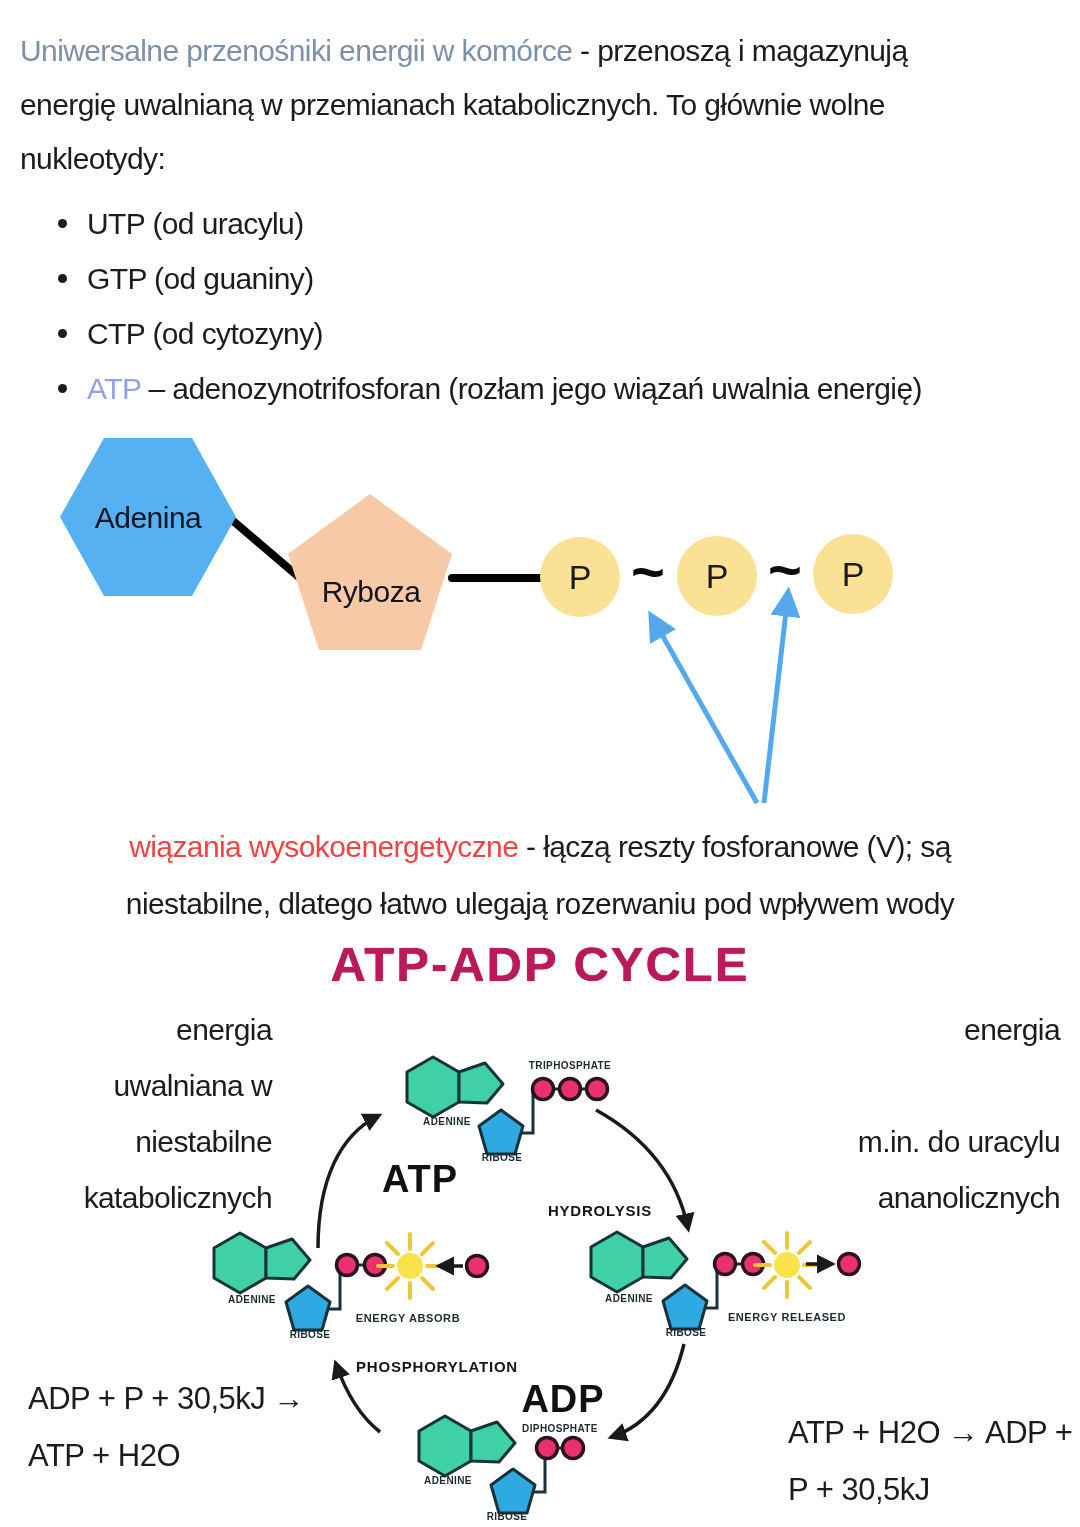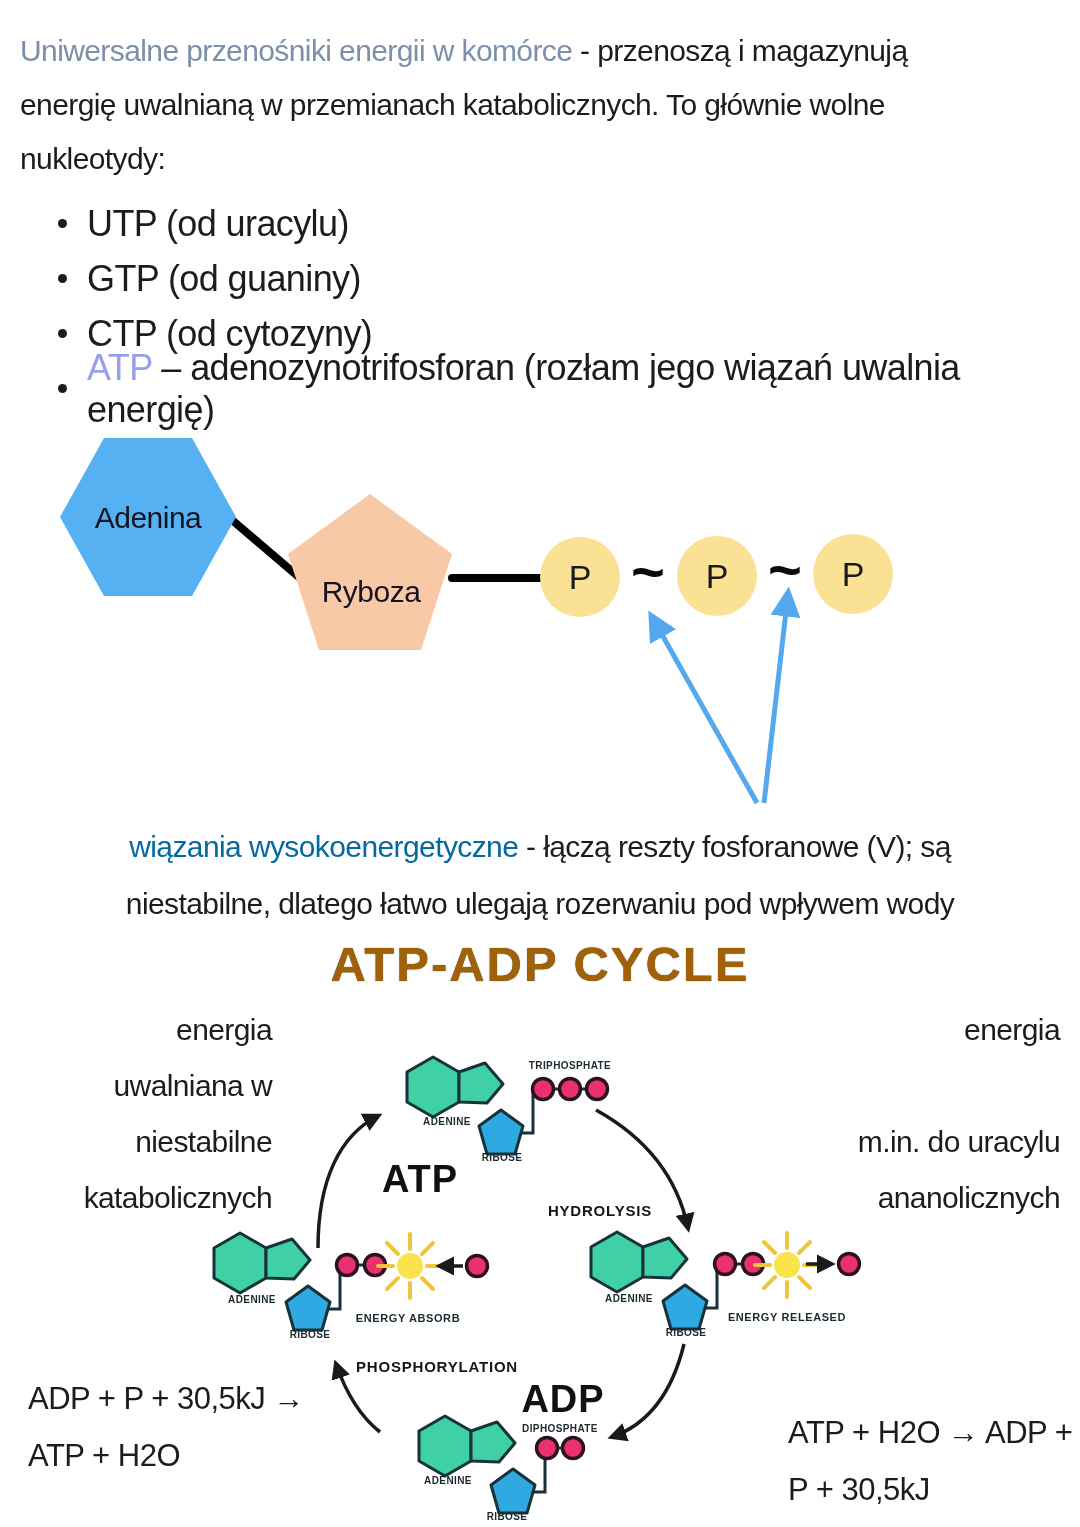--- a/index.html
+++ b/index.html
@@ -4,41 +4,41 @@
 <style>
   html,body{margin:0;padding:0;background:#fff;}
   .page{
     position:relative;width:1080px;height:1527px;overflow:hidden;background:#ffffff;
     font-family:"Liberation Sans",sans-serif;color:#1c1c1c;
   }
   
   .intro{position:absolute;left:20px;top:24px;width:1045px;font-size:30px;line-height:54px;letter-spacing:-0.6px;}
   .intro .hl{color:#7b90aa;}
   
-  .bullets{position:absolute;left:58px;top:196px;margin:0;padding:0;list-style:none;font-size:36px;letter-spacing:-0.6px;}
+  .bullets{position:absolute;left:58px;top:196px;margin:0;padding:0;list-style:none;font-size:30px;letter-spacing:-0.6px;}
   .bullets li{height:55px;display:flex;align-items:center;}
   .dot{width:9px;height:9px;border-radius:50%;background:#1c1c1c;margin-right:20px;flex:none;}
   .atp-hl{color:#95a0e8;}
   
   .atp-svg{position:absolute;left:0;top:420px;}
   .cycle-svg{position:absolute;left:180px;top:1025px;}
   svg text{font-family:"Liberation Sans",sans-serif;}
   .shape-label{font-size:30px;fill:#14141e;letter-spacing:-0.5px;}
   .p-label{font-size:34px;fill:#1a1a1a;}
   .tilde{font-size:58px;font-weight:700;fill:#0c0c0c;}
   .tiny{font-size:10px;font-weight:700;fill:#1b2a30;letter-spacing:0.4px;}
   .energy{font-size:11px;font-weight:700;fill:#1b2a30;letter-spacing:0.6px;}
   .proc{font-size:15px;font-weight:800;fill:#161616;letter-spacing:0.8px;}
   .big{font-size:38px;font-weight:900;fill:#111;letter-spacing:1px;}
   
   .bond-note{position:absolute;left:40px;top:818px;width:1000px;text-align:center;font-size:30px;line-height:57px;letter-spacing:-0.6px;}
-  .bond-note .hl{color:#0369a1;}
+  .bond-note .hl{color:#ef4444;}
   
   .cycle-title{position:absolute;left:0;top:936px;width:1080px;text-align:center;
-    font-size:49px;font-weight:900;letter-spacing:2px;color:#a16207;text-shadow:0 0 1px #222;}
+    font-size:49px;font-weight:900;letter-spacing:2px;color:#be185d;text-shadow:0 0 1px #222;}
   .side-note{position:absolute;top:1002px;font-size:30px;line-height:56px;letter-spacing:-0.6px;text-align:right;}
   .side-note.left{left:22px;width:250px;}
   .side-note.right{left:775px;width:285px;}
   
   .eq{position:absolute;font-size:31px;line-height:57px;letter-spacing:-0.5px;}
   .eq.left{left:28px;top:1370px;}
   .eq.right{left:788px;top:1404px;}
 </style>
 </head>
 <body>

